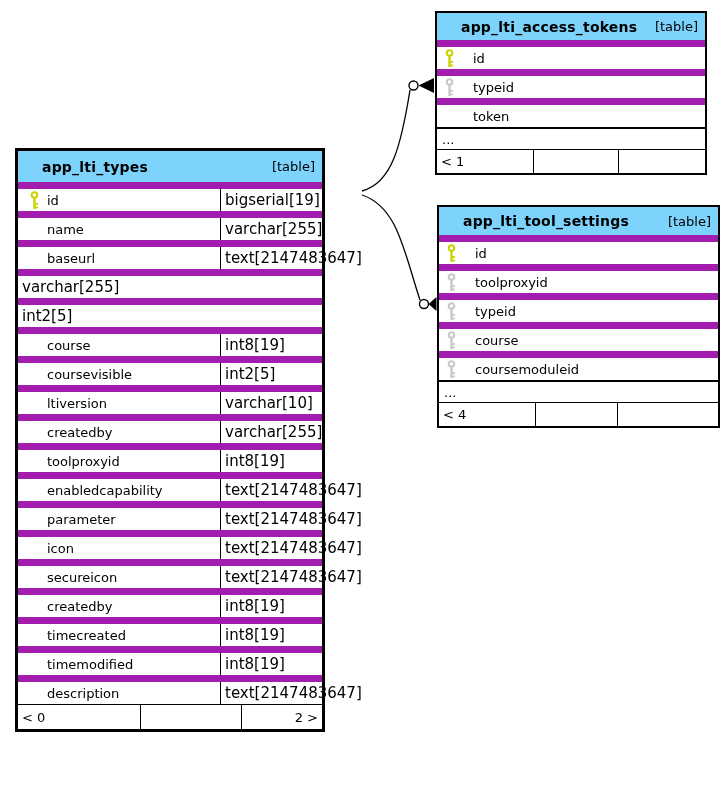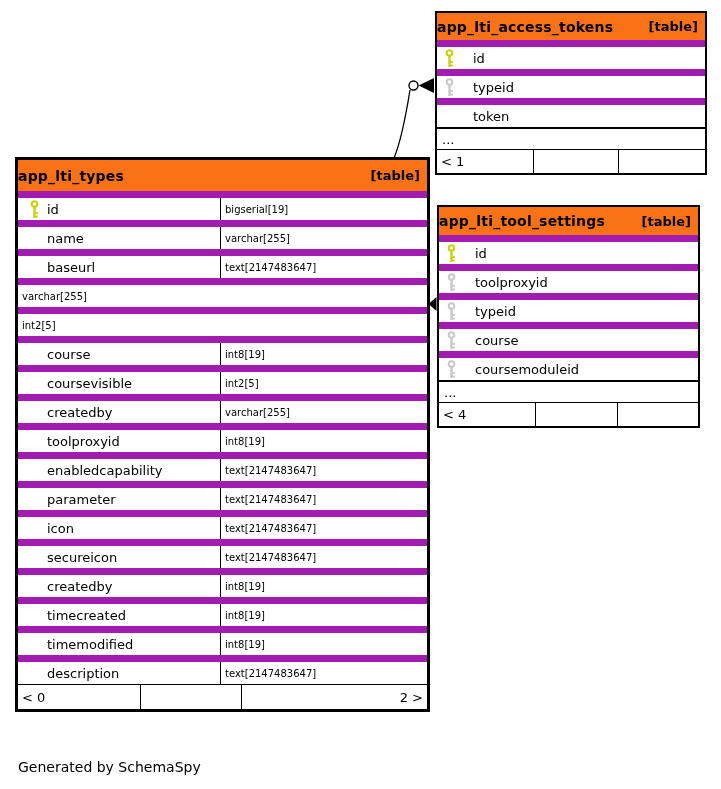--- a/index.html
+++ b/index.html
@@ -21,36 +21,36 @@
     width: 721px; height: 789px;
     pointer-events: none;
   }
 
   
   .tbl {
     position: absolute;
     background: #fff;
     border: 2px solid #000;
   }
-  #t-types    { left: 15px;  top: 157px; width: 415px; border-width: 3px; }
+  #t-types    { left: 15px;  top: 148px; width: 310px; border-width: 3px; }
   #t-tokens   { left: 435px; top: 11px;  width: 272px; }
-  #t-settings { left: 437px; top: 205px; width: 263px; }
+  #t-settings { left: 437px; top: 205px; width: 283px; }
 
   .thead {
     display: flex;
     align-items: center;
     justify-content: space-between;
-    background: #f97316;
-    padding: 0 7px 0 0;
+    background: #7dd3fc;
+    padding: 0 7px 0 24px;
     height: 27px;
   }
   #t-types .thead { height: 31px; }
   #t-settings .thead { height: 28px; }
   .title { font-weight: bold; font-size: 14px; letter-spacing: 0.2px; }
-  .tag   { font-size: 13px; font-weight: bold; }
+  .tag   { font-size: 13px; font-weight: normal; }
 
   .row {
     display: flex;
     align-items: stretch;
     height: 29px;
     border-top: 7px solid #a21caf;
   }
   .name-cell {
     display: flex;
     align-items: center;
@@ -73,21 +73,21 @@
   }
   #t-types .key { margin-right: 7px; }
   .key.primary { color: #ccd200; }
   .key.foreign { color: #c9c9c9; }
   .key.none    { visibility: hidden; }
   .type-cell {
     display: flex;
     align-items: center;
     flex: 1 1 auto;
     padding-left: 4px;
-    font-size: 10px;
+    font-size: 15px;
     white-space: nowrap;
   }
   .ellipsis-row {
     height: 22px;
     border-top: 2px solid #000;
     display: flex;
     align-items: center;
     padding-left: 5px;
     font-size: 13px;
   }
@@ -219,20 +219,34 @@
         <div class="row">
         <div class="name-cell">
           <span class="key none">
             <svg width="11" height="19" viewBox="0 0 11 19">
               <circle cx="5.5" cy="4" r="2.8" fill="none" stroke="currentColor" stroke-width="2"></circle>
               <line x1="5.5" y1="6.8" x2="5.5" y2="18" stroke="currentColor" stroke-width="2.4"></line>
               <line x1="5.5" y1="13" x2="9" y2="13" stroke="currentColor" stroke-width="1.8"></line>
               <line x1="5.5" y1="16.5" x2="9" y2="16.5" stroke="currentColor" stroke-width="1.8"></line>
             </svg>
           </span>
+          <span>ltiversion</span>
+        </div>
+        <div class="type-cell">varchar[10]</div>
+      </div>
+        <div class="row">
+        <div class="name-cell">
+          <span class="key none">
+            <svg width="11" height="19" viewBox="0 0 11 19">
+              <circle cx="5.5" cy="4" r="2.8" fill="none" stroke="currentColor" stroke-width="2"></circle>
+              <line x1="5.5" y1="6.8" x2="5.5" y2="18" stroke="currentColor" stroke-width="2.4"></line>
+              <line x1="5.5" y1="13" x2="9" y2="13" stroke="currentColor" stroke-width="1.8"></line>
+              <line x1="5.5" y1="16.5" x2="9" y2="16.5" stroke="currentColor" stroke-width="1.8"></line>
+            </svg>
+          </span>
           <span>createdby</span>
         </div>
         <div class="type-cell">varchar[255]</div>
       </div>
         <div class="row">
         <div class="name-cell">
           <span class="key none">
             <svg width="11" height="19" viewBox="0 0 11 19">
               <circle cx="5.5" cy="4" r="2.8" fill="none" stroke="currentColor" stroke-width="2"></circle>
               <line x1="5.5" y1="6.8" x2="5.5" y2="18" stroke="currentColor" stroke-width="2.4"></line>
@@ -493,14 +507,13 @@
       </div>
       </div>
     <div class="ellipsis-row">...</div>
     <div class="tfoot">
       <div class="fcell f1">&lt; 4</div>
       <div class="fcell f2"></div>
       <div class="fcell f3"></div>
     </div>
   </div>
 
-  <div class="caption">Generated by SchemaSpy</div>
 </div>
 
 </body></html>

